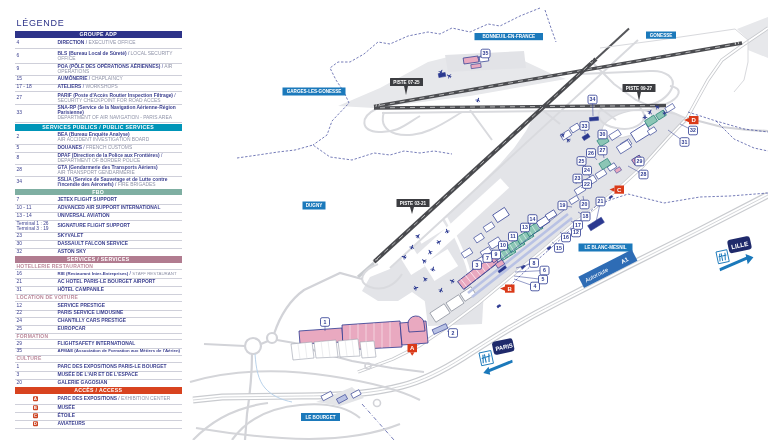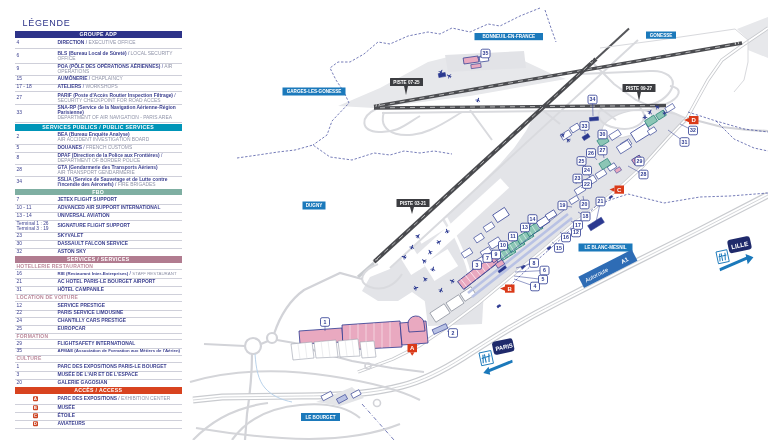--- a/index.html
+++ b/index.html
@@ -1,16 +1,16 @@
 <!DOCTYPE html>
 <html><head><meta charset="utf-8">
 <style>
 html,body{margin:0;padding:0;}
 #page{position:relative;width:768px;height:440px;background:#ffffff;overflow:hidden;font-family:"Liberation Sans",sans-serif;}
-#title{position:absolute;left:8px;top:17.5px;font-size:9px;letter-spacing:0.7px;color:#2d3389;}
+#title{position:absolute;left:2px;top:17.5px;font-size:9px;letter-spacing:0.7px;color:#2d3389;}
 #legend{position:absolute;left:14.5px;top:0;width:167.5px;height:440px;}
 #legend .band{position:absolute;left:0;width:100%;color:#fff;font-size:5.2px;font-weight:bold;text-align:center;display:flex;align-items:center;justify-content:center;letter-spacing:0.3px;}
 #legend .band{display:block;line-height:7.4px;}
 #legend .lr{position:absolute;left:0;width:100%;border-bottom:0.7px solid #cfd0da;}
 #legend .subr{position:absolute;left:0;width:100%;border-bottom:0.7px solid #cfd0da;color:#bc8a9c;font-size:5px;font-weight:bold;letter-spacing:0.2px;display:flex;align-items:center;padding-left:2px;box-sizing:border-box;}
 #legend .n{position:absolute;left:2px;top:50%;transform:translateY(-50%);font-size:4.9px;color:#3a3f8f;line-height:5.4px;}
 #legend .sq{position:absolute;left:18px;top:50%;transform:translateY(-50%);width:5.6px;height:5.6px;background:#cc4423;color:#fff;font-size:4.4px;font-weight:bold;text-align:center;line-height:5.8px;border-radius:1px;}
 #legend .t{position:absolute;left:43px;right:1px;top:50%;transform:translateY(-50%);font-size:4.9px;line-height:5.15px;color:#3a3f8f;letter-spacing:0;}
 #legend .t b{font-weight:bold;color:#3a3f8f;}
 #legend .t i{font-style:normal;color:#8f93a8;}

